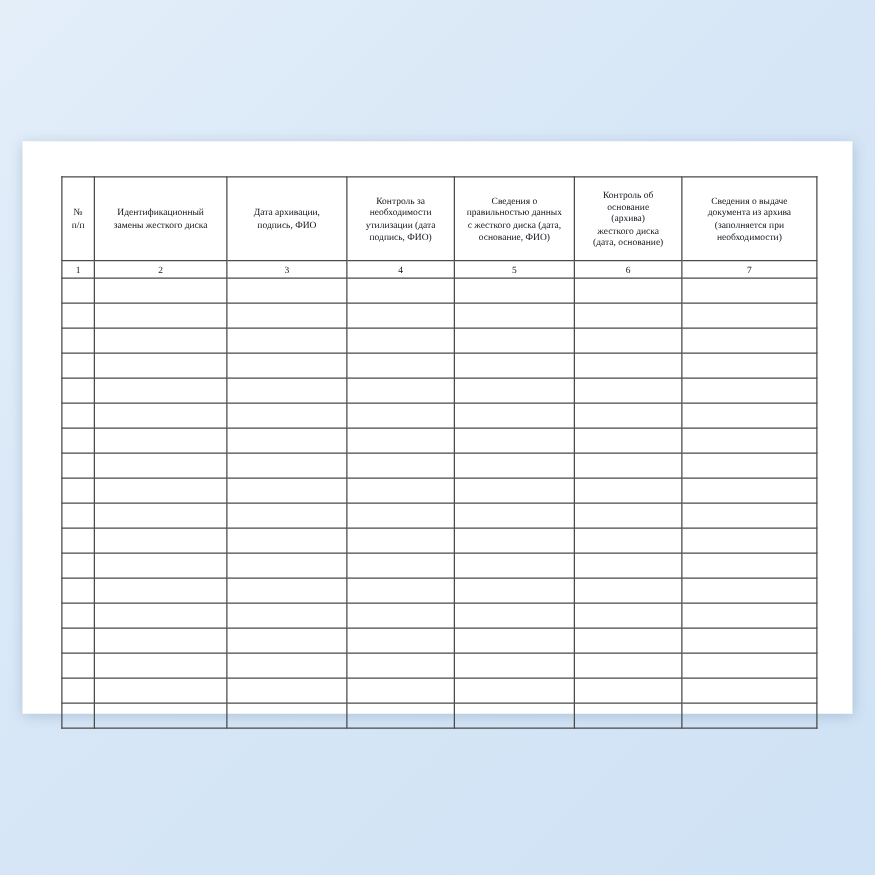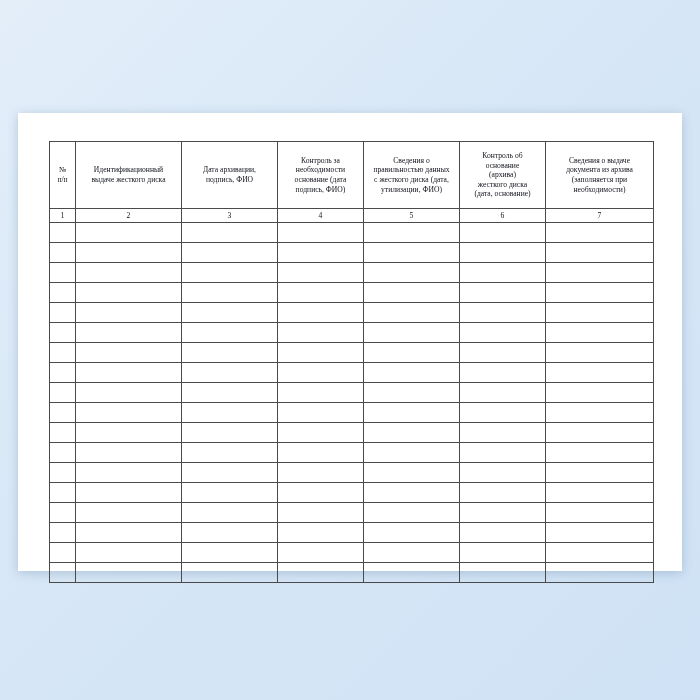--- a/index.html
+++ b/index.html
@@ -89,37 +89,37 @@
             <col class="c7">
         </colgroup>
         <thead>
           <tr>
             <th>
               <span class="hl">№</span>
               <span class="hl">п/п</span>
             </th>
             <th>
               <span class="hl">Идентификационный</span>
-              <span class="hl">выдаче жесткого диска</span>
+              <span class="hl">замены жесткого диска</span>
             </th>
             <th>
               <span class="hl">Дата архивации,</span>
               <span class="hl">подпись, ФИО</span>
             </th>
             <th>
               <span class="hl">Контроль за</span>
               <span class="hl">необходимости</span>
-              <span class="hl">основание (дата</span>
+              <span class="hl">утилизации (дата</span>
               <span class="hl">подпись, ФИО)</span>
             </th>
             <th>
               <span class="hl">Сведения о</span>
               <span class="hl">правильностью данных</span>
               <span class="hl">с жесткого диска (дата,</span>
-              <span class="hl">утилизации, ФИО)</span>
+              <span class="hl">основание, ФИО)</span>
             </th>
             <th>
               <span class="hl">Контроль об</span>
               <span class="hl">основание</span>
               <span class="hl">(архива)</span>
               <span class="hl">жесткого диска</span>
               <span class="hl">(дата, основание)</span>
             </th>
             <th>
               <span class="hl">Сведения о выдаче</span>

